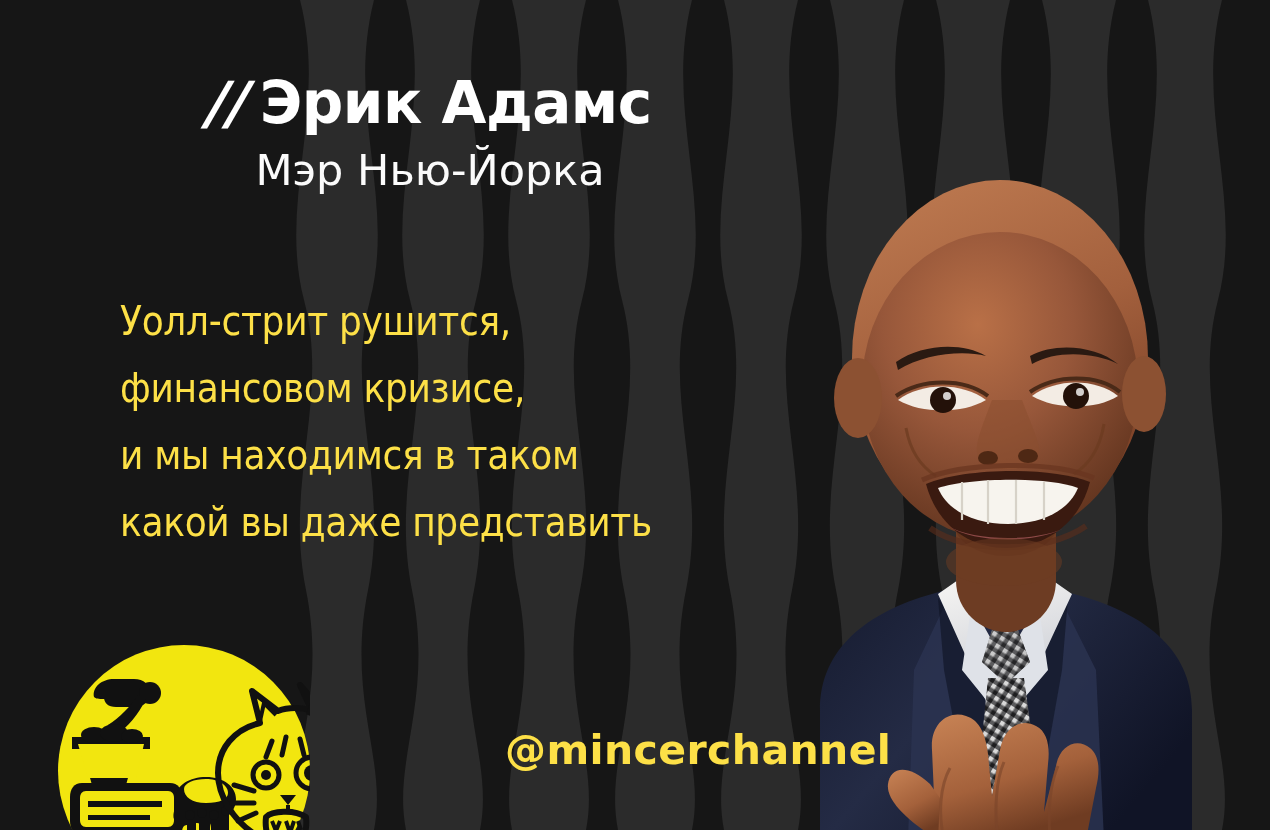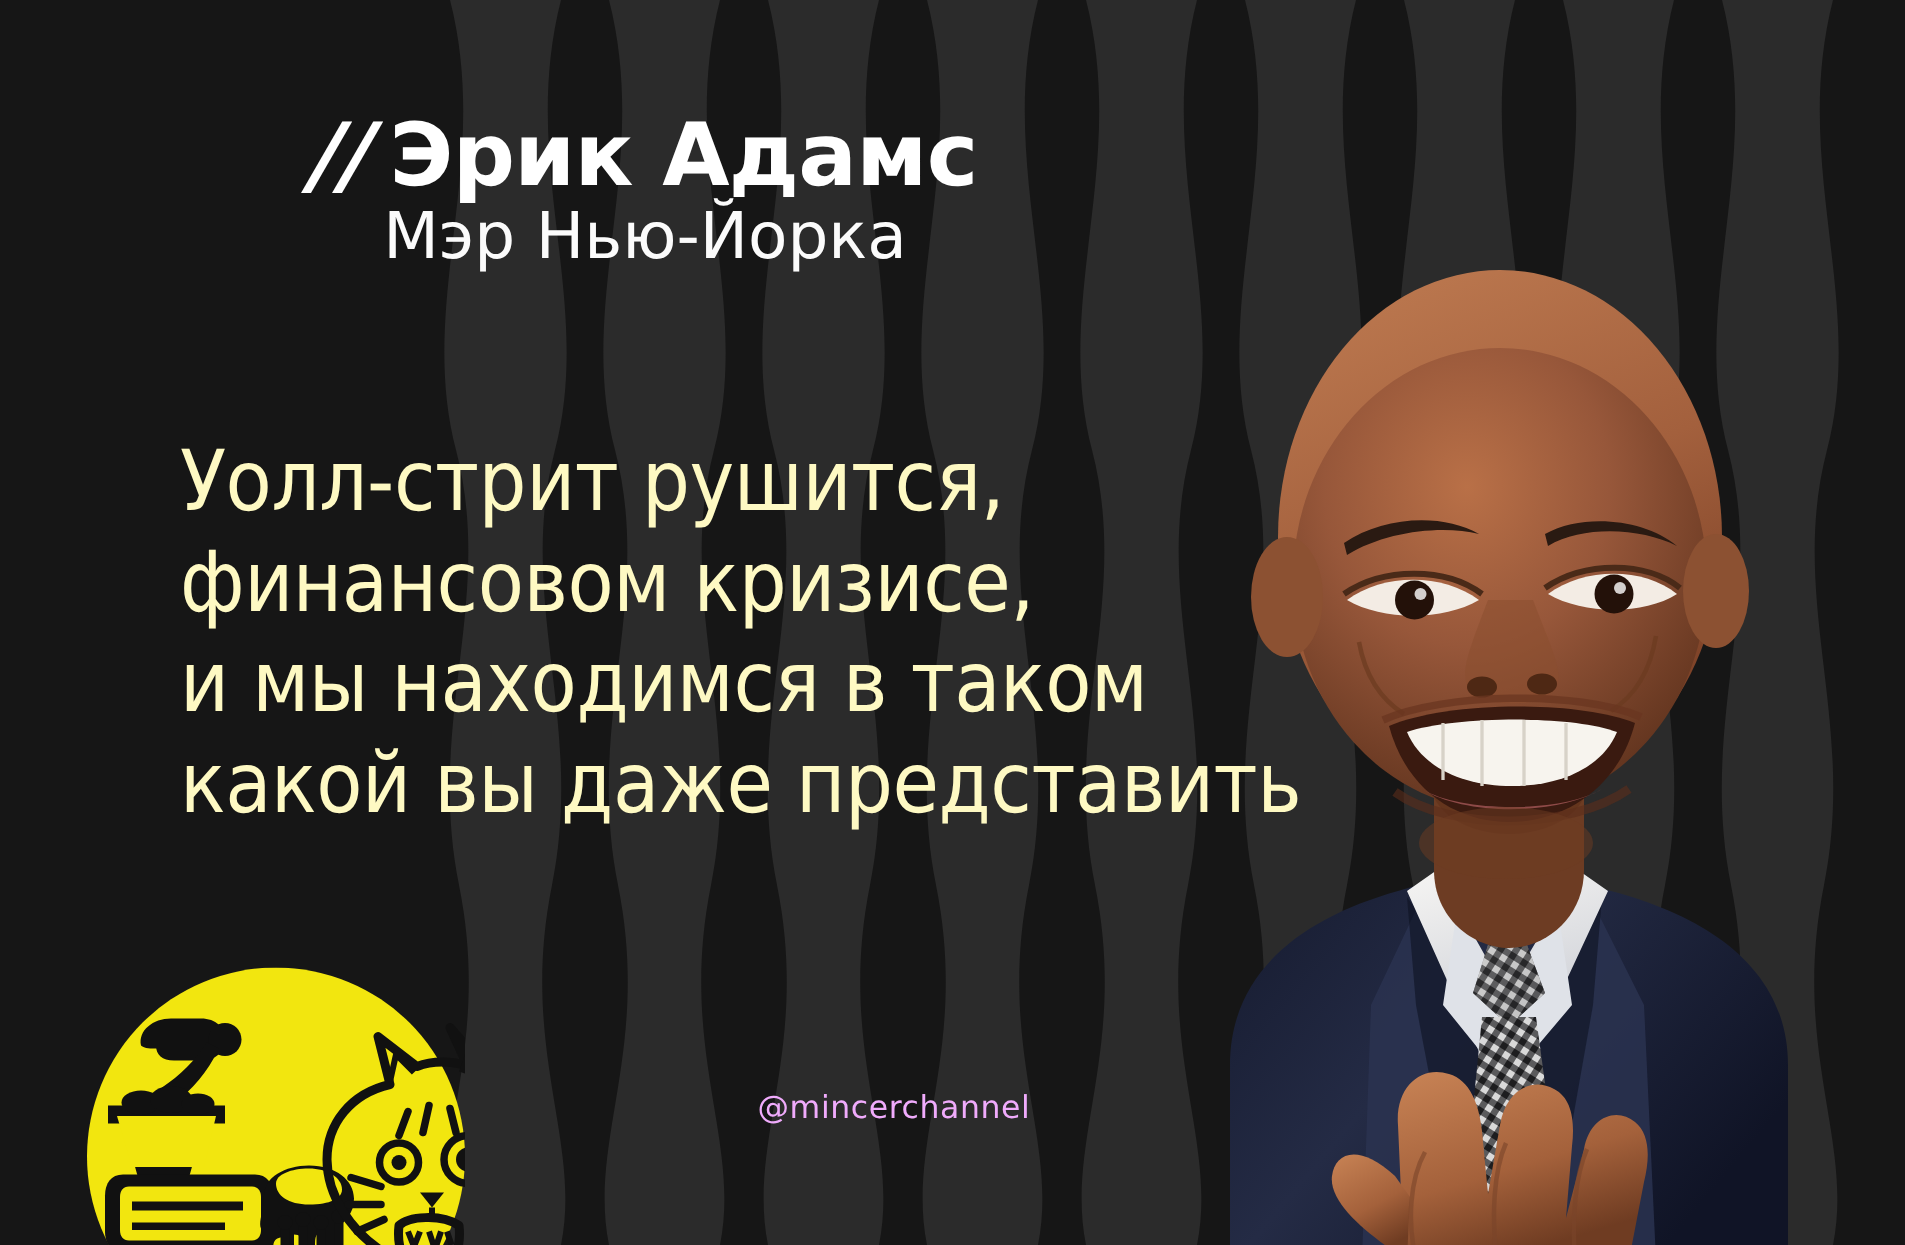--- a/index.html
+++ b/index.html
@@ -57,52 +57,53 @@
     white-space: nowrap;
   }
   .speaker-name .slashes {
     display: inline-block;
     font-style: italic;
     font-weight: 700;
     transform: skewX(-4deg);
     margin-right: 10px;
   }
   .speaker-role {
+    margin-top: 12px;
     font-size: 43px;
     font-weight: 400;
     color: #fbfbfb;
     line-height: 1.1;
     white-space: nowrap;
   }
 
   
   .quote {
     position: absolute;
     left: 120px;
     top: 288px;
     width: 780px;
   }
   .quote-line {
-    font-size: 56px;
+    font-size: 40px;
     font-weight: 400;
-    color: #fef9c3;
+    color: #fde047;
     line-height: 67px;
     white-space: nowrap;
     font-stretch: condensed;
     letter-spacing: -0.3px;
   }
 
   
   .handle {
     position: absolute;
     left: 505px;
     top: 726px;
-    font-size: 21px;
-    font-weight: 400;
-    color: #f0abfc;
+    font-size: 41px;
+    font-weight: 700;
+    color: #fde047;
     letter-spacing: 0.4px;
     white-space: nowrap;
   }
 
   
   .logo {
     position: absolute;
     left: 58px;
     top: 645px;
     width: 252px;

